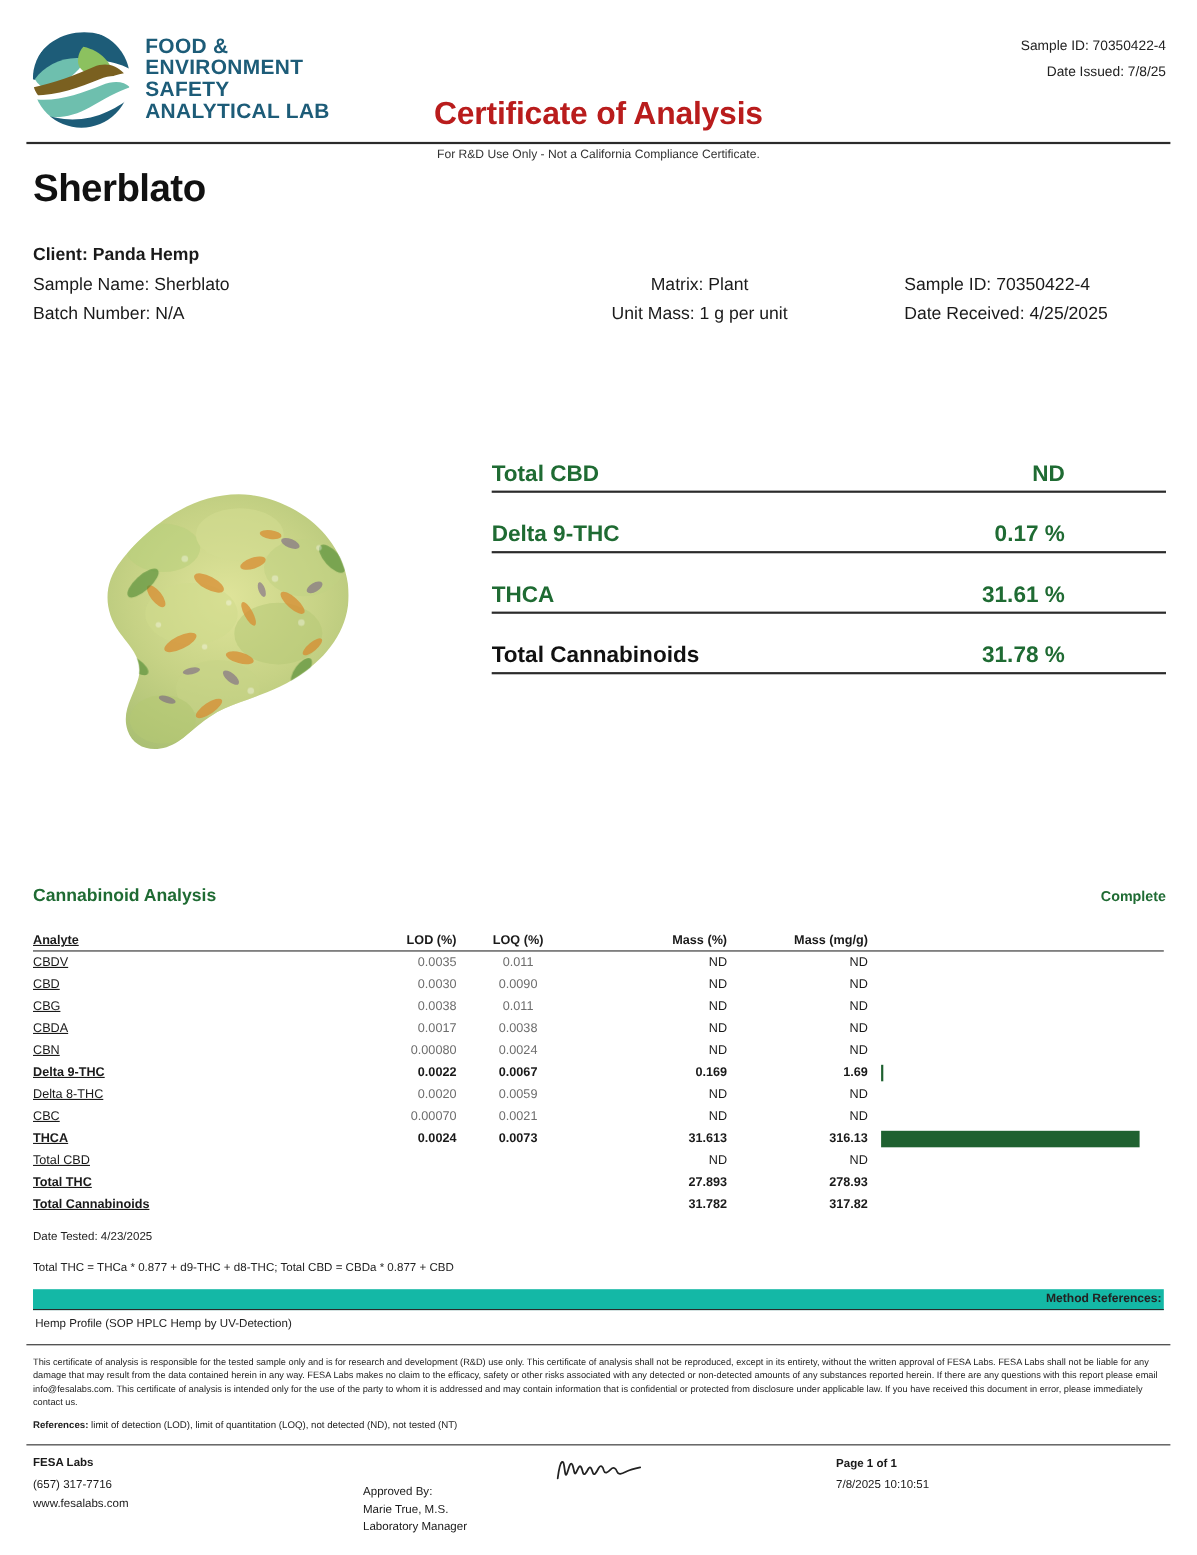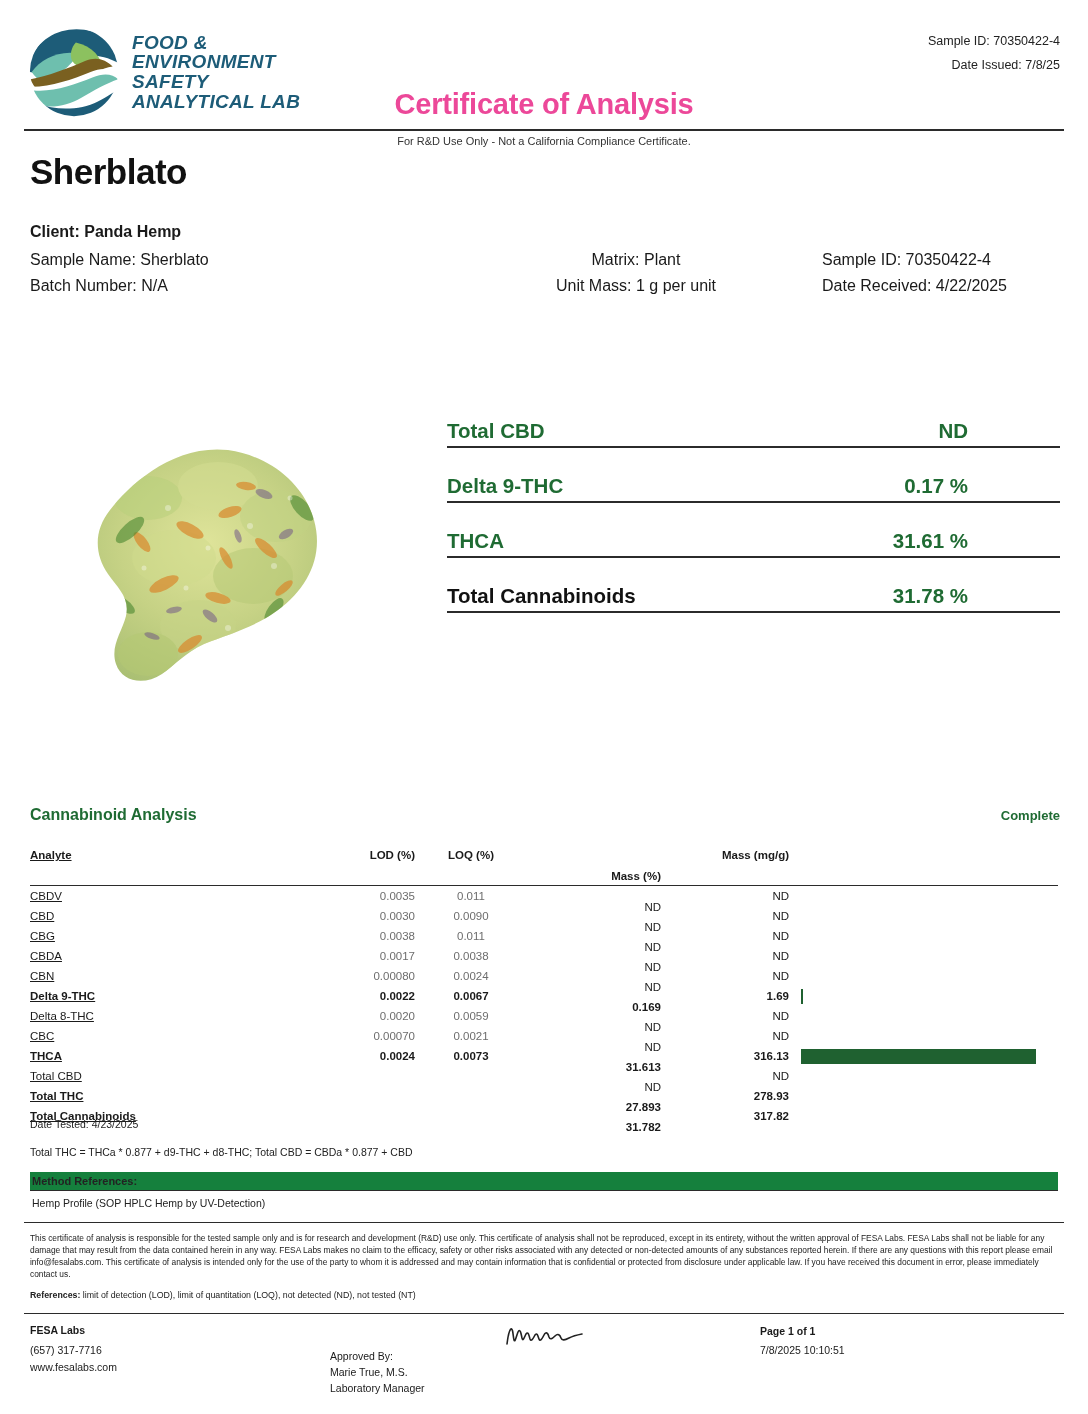--- a/index.html
+++ b/index.html
@@ -11,25 +11,25 @@
     position:relative;
     overflow:hidden;
   }
   .page { position:relative; width:1088px; height:1414px; padding:0; box-sizing:border-box; }
 
   
   .header { position:relative; height:110px; padding:18px 24px 0 24px; box-sizing:border-box; }
   .logo-wrap { position:absolute; left:28px; top:26px; display:flex; align-items:center; gap:12px; }
   .logo-mark { width:92px; height:92px; flex:0 0 92px; }
   .logo-text { line-height:1.04; font-size:19px; font-weight:bold; color:#1d5c78; letter-spacing:.3px; }
-  .logo-text div { white-space:nowrap;font-style:italic; }
+  .logo-text div { white-space:nowrap; }
 
   .coa-title {
     position:absolute; left:0; right:0; top:88px;
-    text-align:center; font-size:29px; font-weight:bold; color:#ec4899;
+    text-align:center; font-size:29px; font-weight:bold; color:#b91c1c;
     letter-spacing:-0.2px;
   }
   .hdr-right { position:absolute; right:28px; top:30px; text-align:right; font-size:12.5px; color:#222; line-height:1.9; }
 
   .rule-thick { position:absolute; left:24px; right:24px; top:129px; border-top:2.2px solid #2b2b2b; }
   .subtitle { position:absolute; left:0; right:0; top:135px; text-align:center; font-size:11px; color:#333; }
 
   
   .strain { position:absolute; left:30px; top:152px; font-size:35px; font-weight:bold; color:#111; letter-spacing:-0.5px; }
   .meta { position:absolute; left:30px; top:219px; right:28px; font-size:16px; line-height:1.62; }
@@ -55,30 +55,30 @@
   .sec-title { font-size:16px; font-weight:bold; color:#1f6b33; }
   .sec-status { font-size:13px; font-weight:bold; color:#1f6b33; }
 
   .tbl { position:absolute; left:30px; top:849px; width:1028px; font-size:11.5px; }
   .thead { display:flex; font-weight:bold; padding-bottom:3px; border-bottom:1.6px solid #2b2b2b; }
   .trow  { display:flex; height:20px; align-items:center; }
   .trow.bold { font-weight:bold; }
   .c-analyte { width:270px;text-decoration:underline; }
   .c-lod { width:115px; text-align:right; }
   .c-loq { width:112px; text-align:center; }
-  .c-mass { width:134px; text-align:right;margin-top:21px; }
+  .c-mass { width:134px; text-align:right; }
   .c-mgg { width:128px; text-align:right; }
   .c-bar  { flex:1; padding-left:12px; display:flex; align-items:center; }
   .bar { height:15px; background:#1f6130; display:block; }
   .dim { color:#6d6d6d; }
 
   .notes { position:absolute; left:30px; top:1118px; width:1028px; font-size:10.5px; color:#222; }
   .notes .n1 { margin-bottom:16px; }
-  .method-head { margin-top:14px; background:#15803d; border-bottom:1.6px solid #2b2b2b;
-                 font-weight:bold; font-size:11px; padding:3px 2px 3px 2px; }
+  .method-head { margin-top:14px; background:#14b8a6; border-bottom:1.6px solid #2b2b2b;
+                 font-weight:bold; font-size:11px; padding:3px 2px 3px 2px;text-align:right; }
   .method-item { padding:6px 2px 0 2px; font-size:10.5px; }
 
   
   .disc-rule { position:absolute; left:24px; right:24px; top:1222px; border-top:1.4px solid #2b2b2b; }
   .disclaimer { position:absolute; left:30px; top:1233px; width:1030px; font-size:8.4px; line-height:1.42; color:#222; text-align:left; }
   .refs { position:absolute; left:30px; top:1290px; width:1030px; font-size:8.8px; color:#222; }
   .refs b { font-weight:bold; }
 
   
   .foot-rule { position:absolute; left:24px; right:24px; top:1313px; border-top:1.4px solid #2b2b2b; }
@@ -143,21 +143,21 @@
       <div class="meta-c3"></div>
     </div>
     <div class="meta-row">
       <div class="meta-c1">Sample Name: Sherblato</div>
       <div class="meta-c2">Matrix: Plant</div>
       <div class="meta-c3">Sample ID: 70350422-4</div>
     </div>
     <div class="meta-row">
       <div class="meta-c1">Batch Number: N/A</div>
       <div class="meta-c2">Unit Mass: 1 g per unit</div>
-      <div class="meta-c3">Date Received: 4/22/2025</div>
+      <div class="meta-c3">Date Received: 4/25/2025</div>
     </div>
   </div>
 
   <svg class="product-img" viewBox="0 0 285 265">
     <defs>
       <radialGradient id="budg" cx="45%" cy="40%" r="68%">
         <stop offset="0%" stop-color="#dfe49a"></stop>
         <stop offset="45%" stop-color="#c6d285"></stop>
         <stop offset="100%" stop-color="#9fb86c"></stop>
       </radialGradient>

